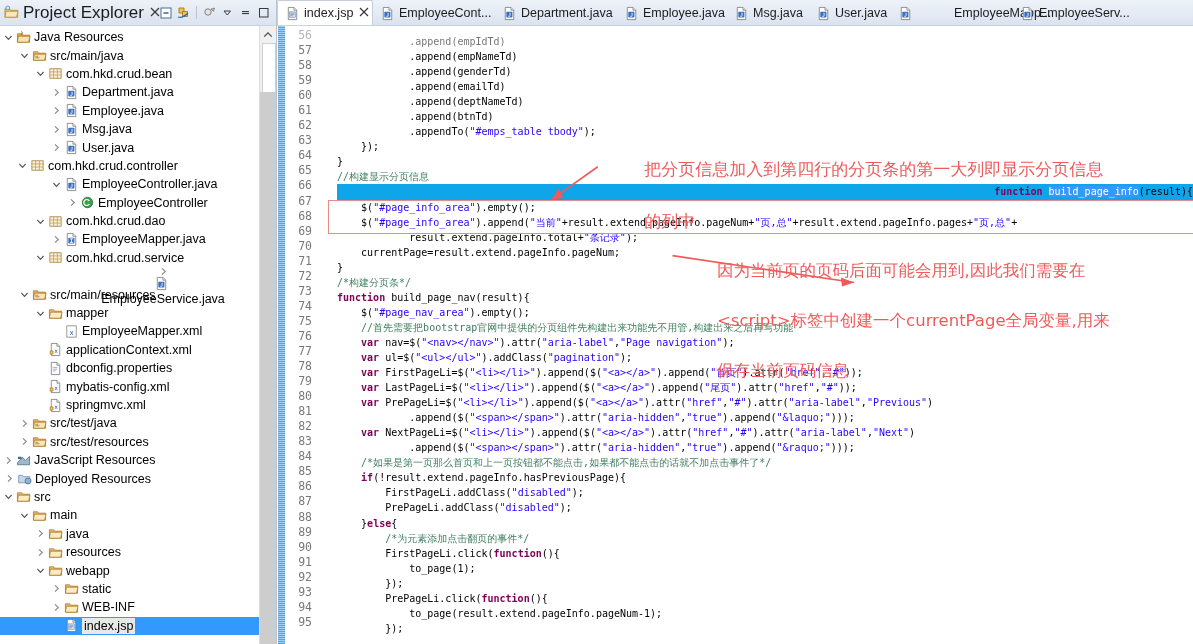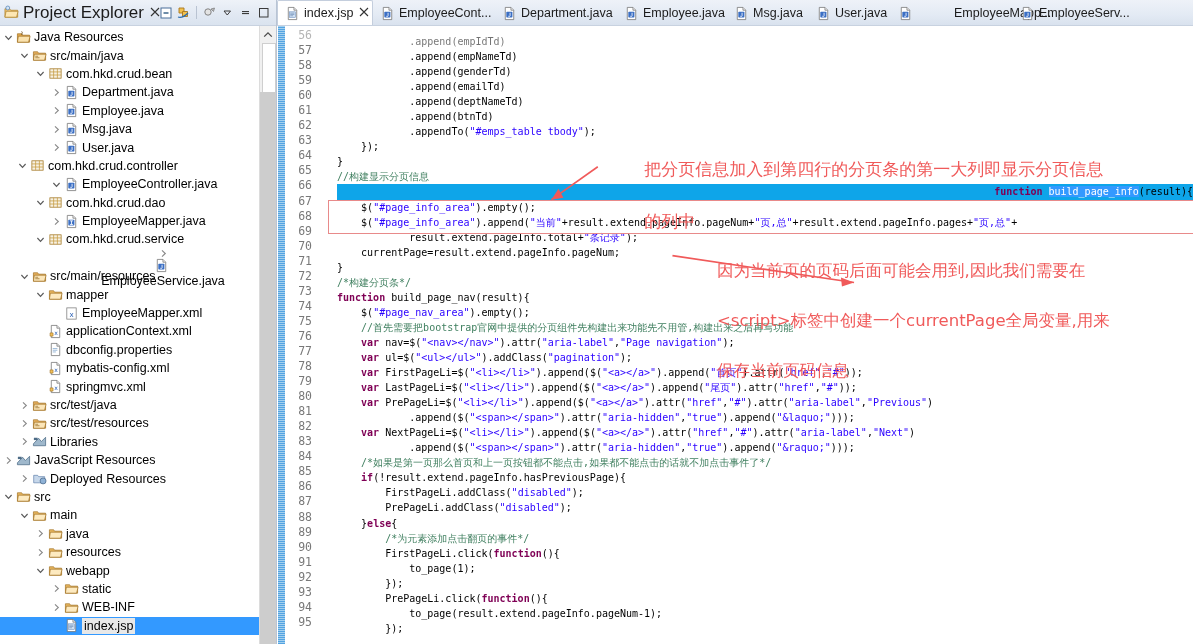--- a/index.html
+++ b/index.html
@@ -336,20 +336,34 @@
             <span class="ic">
               <svg width="15" height="15" viewBox="0 0 16 16">
                 <path d="M3.5 1.5 h6 l3 3 v10 h-9 z" fill="#ffffff" stroke="#6f6f6f" stroke-width="0.8"></path>
                 <path d="M9.5 1.5 v3 h3" fill="#e4e4e4" stroke="#6f6f6f" stroke-width="0.7"></path>
                 <rect x="4.6" y="6" width="6.5" height="6.3" fill="#3b6fc4" rx="0.8"></rect>
                 <path d="M8.6 7.2 v3.3 c0 0.8 -1.4 0.9 -2 0.2" stroke="#ffffff" stroke-width="0.9" fill="none"></path>
               </svg>
             </span>
             <span class="lbl">EmployeeController.java</span>
           </div>
+          <div class="node" style="padding-left: 66px;">
+            <span class="arrow">
+              <svg width="9" height="9" viewBox="0 0 9 9">
+                <path d="M3 1.4 L6.3 4.5 L3 7.6" stroke="#8a8a8a" stroke-width="1.15" fill="none"></path>
+              </svg>
+            </span>
+            <span class="ic">
+              <svg width="15" height="15" viewBox="0 0 16 16">
+                <circle cx="8" cy="8" r="5.6" fill="#3aa04a" stroke="#206b2c" stroke-width="0.8"></circle>
+                <path d="M9.9 6.2 a3.2 3.2 0 1 0 0 3.6" stroke="#ffffff" stroke-width="1.3" fill="none"></path>
+              </svg>
+            </span>
+            <span class="lbl">EmployeeController</span>
+          </div>
           <div class="node" style="padding-left: 34px;">
             <span class="arrow">
               <svg width="9" height="9" viewBox="0 0 9 9">
                 <path d="M1.4 3 L4.5 6.3 L7.6 3" stroke="#5a5a5a" stroke-width="1.15" fill="none"></path>
               </svg>
             </span>
             <span class="ic">
               <svg width="15" height="15" viewBox="0 0 16 16">
                 <rect x="2" y="3" width="12" height="10" fill="#f7f1e3" stroke="#a0741f" stroke-width="0.8"></rect>
                 <path d="M2 6.3 h12 M2 9.6 h12 M6 3 v10 M10 3 v10" stroke="#c59b3f" stroke-width="0.8"></path>
@@ -512,49 +526,35 @@
             </span>
             <span class="ic">
               <svg width="15" height="15" viewBox="0 0 16 16">
                 <path d="M1.5 4 L6 4 L7 5.5 L14.5 5.5 L14.5 13 L1.5 13 Z" fill="#e8b260" stroke="#9c6b1c" stroke-width="0.7"></path>
                 <path d="M2.5 6.6 L15 6.6 L13.4 13 L1.5 13 Z" fill="#fbe6ba" stroke="#9c6b1c" stroke-width="0.7"></path>
                 <path d="M3.5 8.8 h3 M3.5 10.4 h4.5" stroke="#8a5f16" stroke-width="0.7"></path>
               </svg>
             </span>
             <span class="lbl">src/test/resources</span>
           </div>
-          <div class="node" style="padding-left: 18px;">
+          <div class="node" style="padding-left: 2px;">
             <span class="arrow">
               <svg width="9" height="9" viewBox="0 0 9 9">
                 <path d="M3 1.4 L6.3 4.5 L3 7.6" stroke="#8a8a8a" stroke-width="1.15" fill="none"></path>
               </svg>
             </span>
             <span class="ic">
               <svg width="15" height="15" viewBox="0 0 16 16">
                 <path d="M1.5 10.5 L7 4.5 L10 8 L14.5 3.5 L14.5 12.5 L1.5 12.5 Z" fill="#9fb8cc" stroke="#4c6b86" stroke-width="0.8"></path>
                 <path d="M2 4 h4 v2.5 h-4 z" fill="#4c6b86"></path>
               </svg>
             </span>
-            <span class="lbl">Libraries</span>
-          </div>
-          <div class="node" style="padding-left: 2px;">
-            <span class="arrow">
-              <svg width="9" height="9" viewBox="0 0 9 9">
-                <path d="M3 1.4 L6.3 4.5 L3 7.6" stroke="#8a8a8a" stroke-width="1.15" fill="none"></path>
-              </svg>
-            </span>
-            <span class="ic">
-              <svg width="15" height="15" viewBox="0 0 16 16">
-                <path d="M1.5 10.5 L7 4.5 L10 8 L14.5 3.5 L14.5 12.5 L1.5 12.5 Z" fill="#9fb8cc" stroke="#4c6b86" stroke-width="0.8"></path>
-                <path d="M2 4 h4 v2.5 h-4 z" fill="#4c6b86"></path>
-              </svg>
-            </span>
             <span class="lbl">JavaScript Resources</span>
           </div>
-          <div class="node" style="padding-left: 18px;">
+          <div class="node" style="padding-left: 3px;">
             <span class="arrow">
               <svg width="9" height="9" viewBox="0 0 9 9">
                 <path d="M3 1.4 L6.3 4.5 L3 7.6" stroke="#8a8a8a" stroke-width="1.15" fill="none"></path>
               </svg>
             </span>
             <span class="ic">
               <svg width="15" height="15" viewBox="0 0 16 16">
                 <path d="M1.8 4.6 L6 4.6 L7 6 L13.5 6 L13.5 12.6 L1.8 12.6 Z" fill="#c6d7ea" stroke="#5a7ba8" stroke-width="0.7"></path>
                 <circle cx="11.8" cy="10.6" r="3.2" fill="#8fb2d6" stroke="#3f5f80" stroke-width="0.7"></circle>
               </svg>

